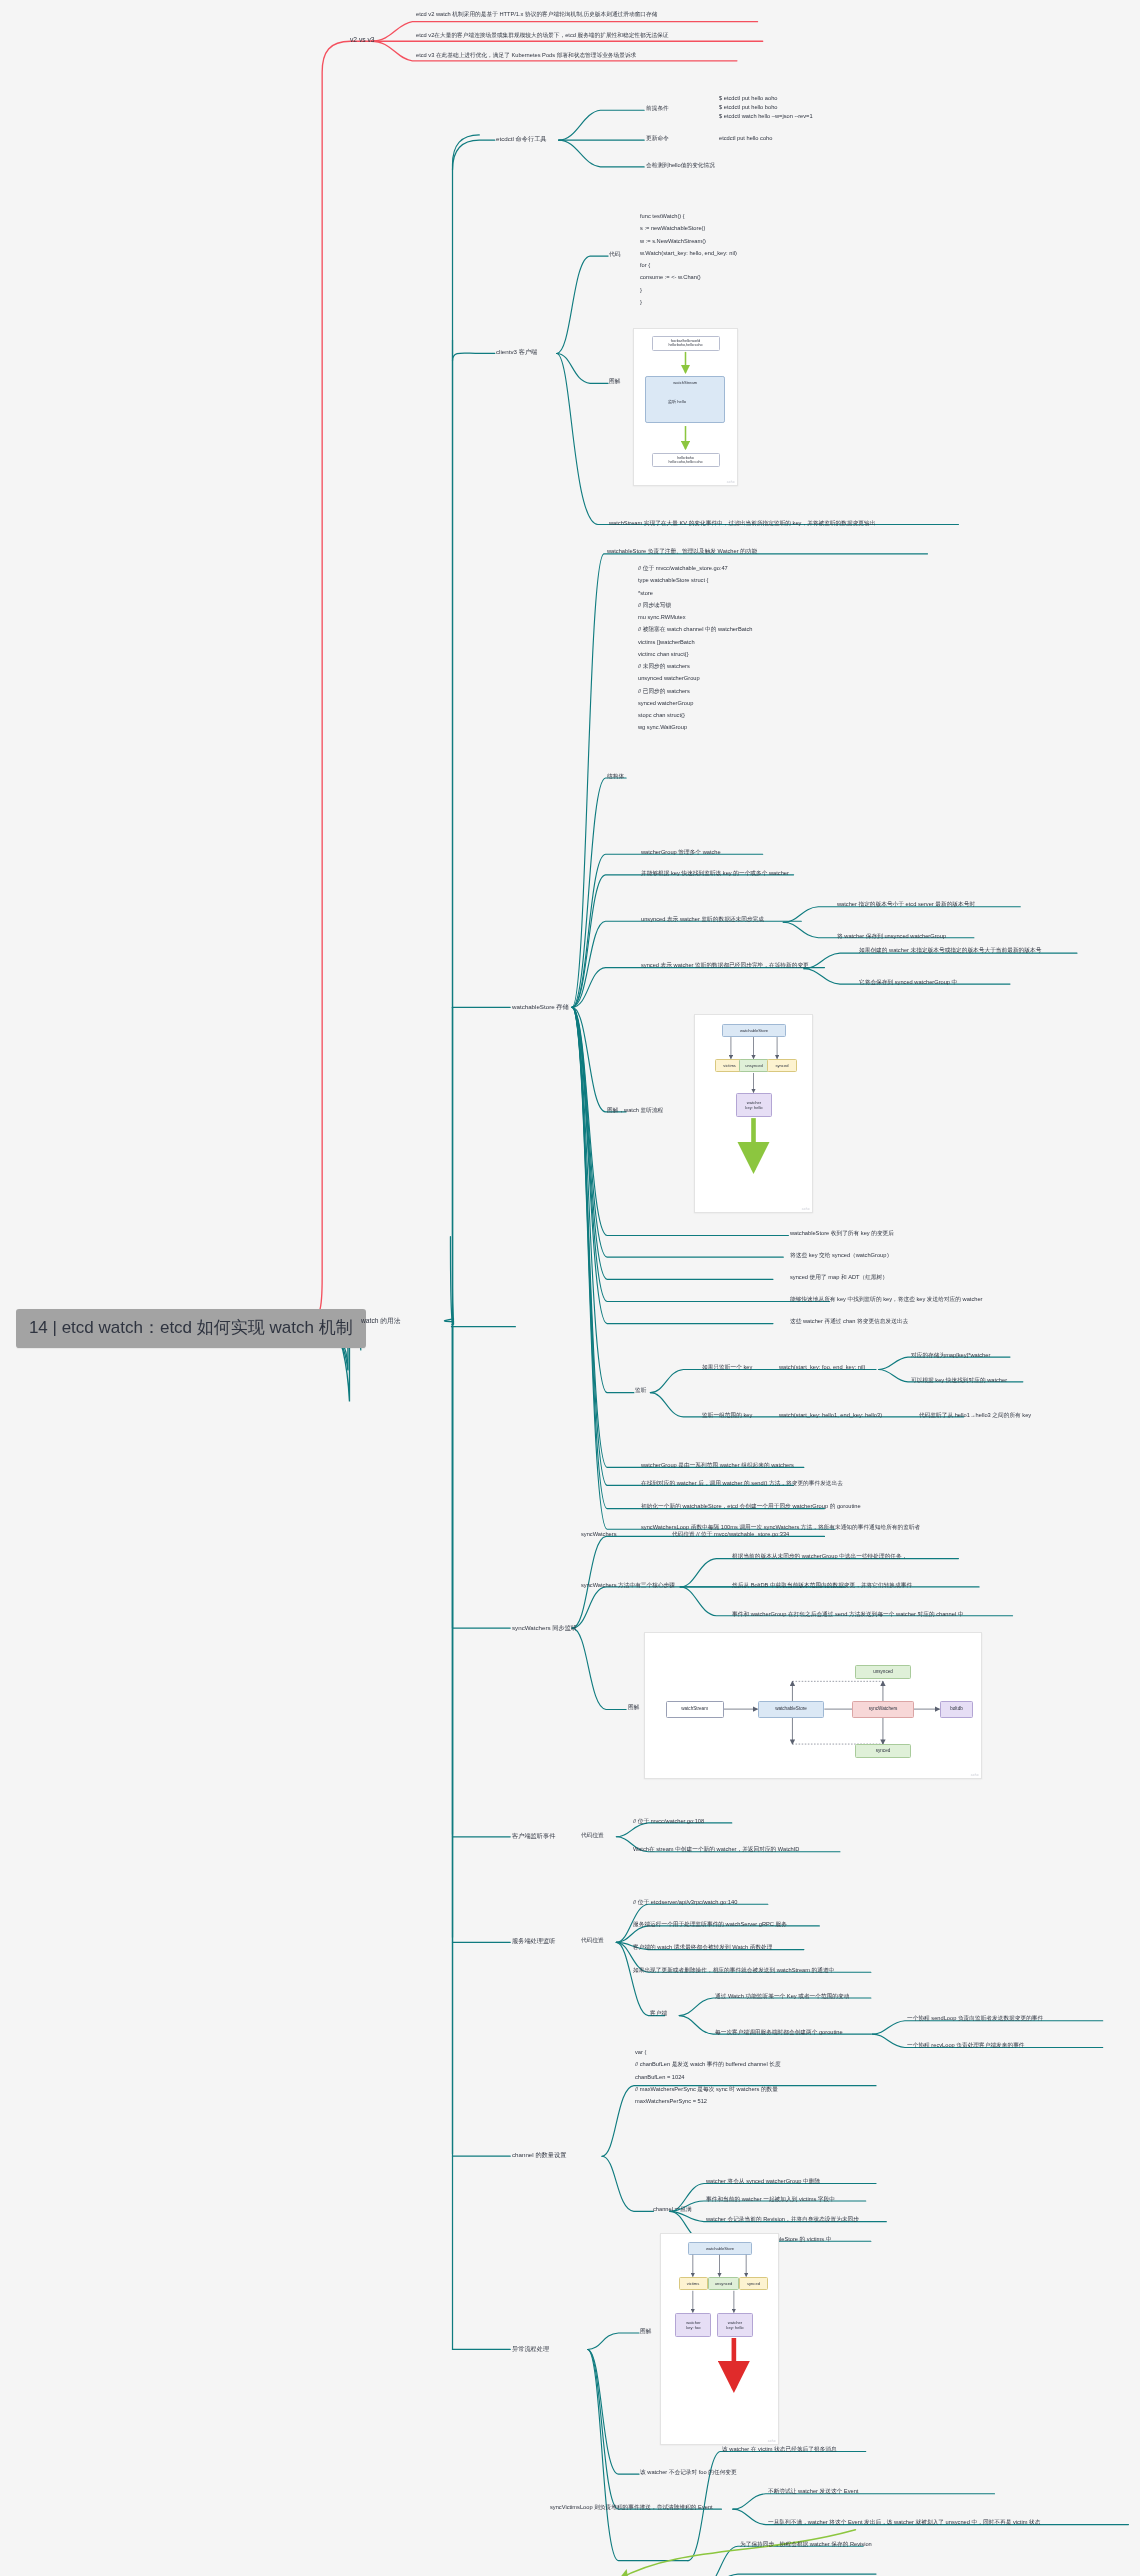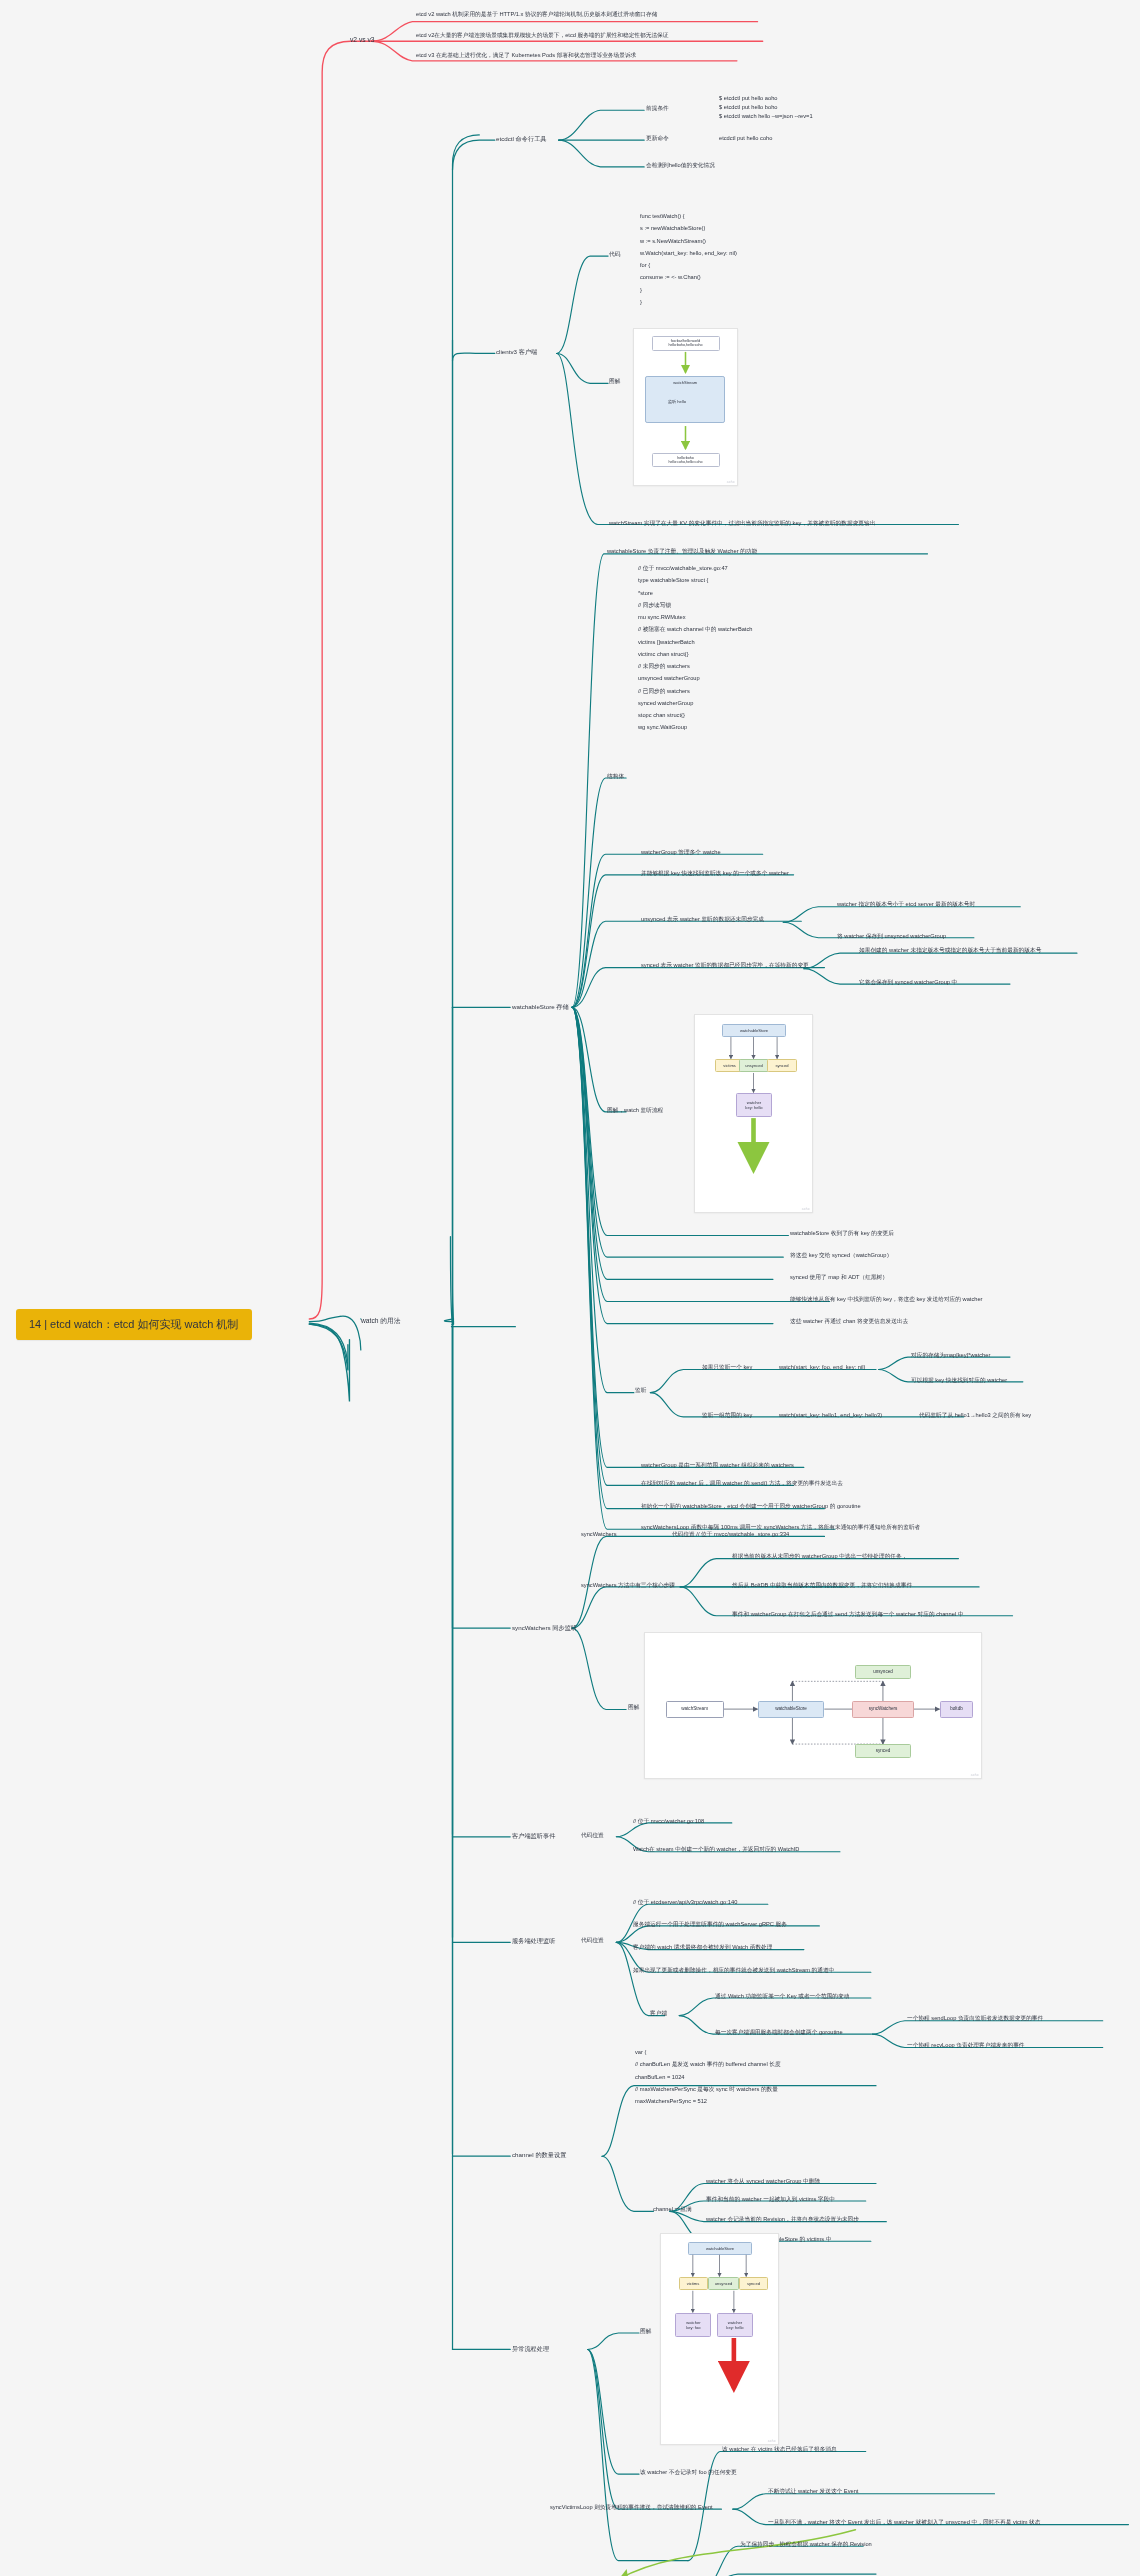--- a/index.html
+++ b/index.html
@@ -19,24 +19,24 @@
     position:absolute;left:0;top:0;width:1141px;height:2639px;
     pointer-events:none;
   }
   .node{
     position:absolute;
     white-space:nowrap;
     line-height:1.35;
     color:#2f3440;
   }
   .root{
-    background:#eab308;
+    background:#a3a3a3;
     border-radius:3.1px;
     padding:8.2px 13.4px;
-    font-size:11px;
+    font-size:17px;
     color:#2f3440;
     box-shadow:0 0.5px 1px rgba(0,0,0,.06);
   }
   .lvl1{font-size:6.7px;color:#2f3440;}
   .lvl2{font-size:6.2px;color:#2f3440;}
   .lvl3{font-size:5.7px;color:#2f3440;}
   .code{
     font-family:"Liberation Sans","DejaVu Sans",sans-serif;
     font-size:5.7px;line-height:2.15;color:#2f3440;
   }

